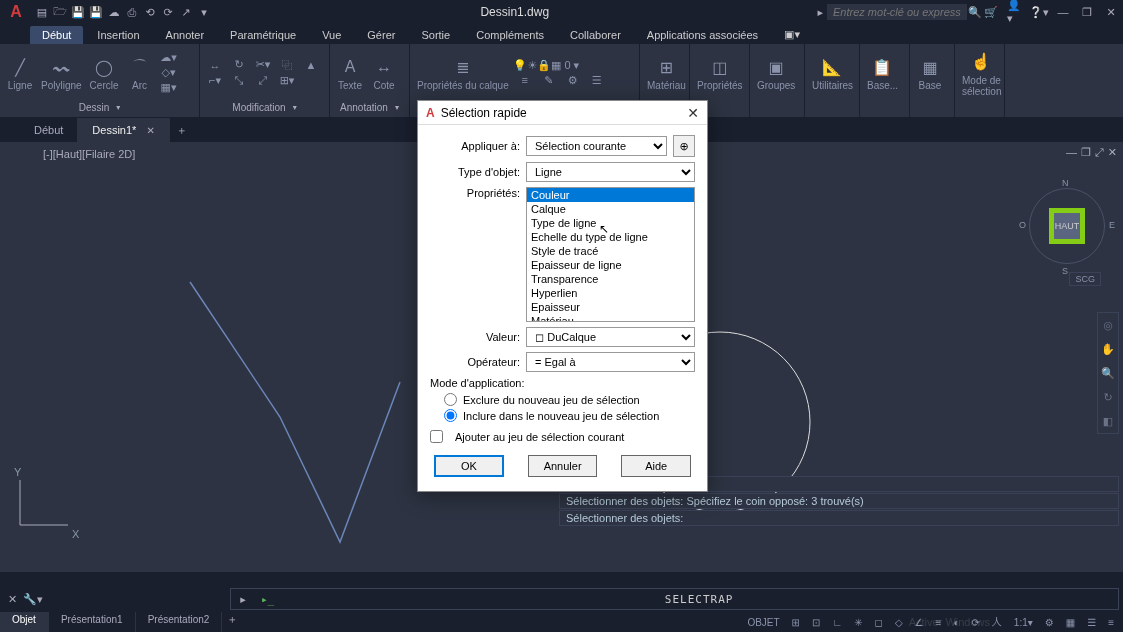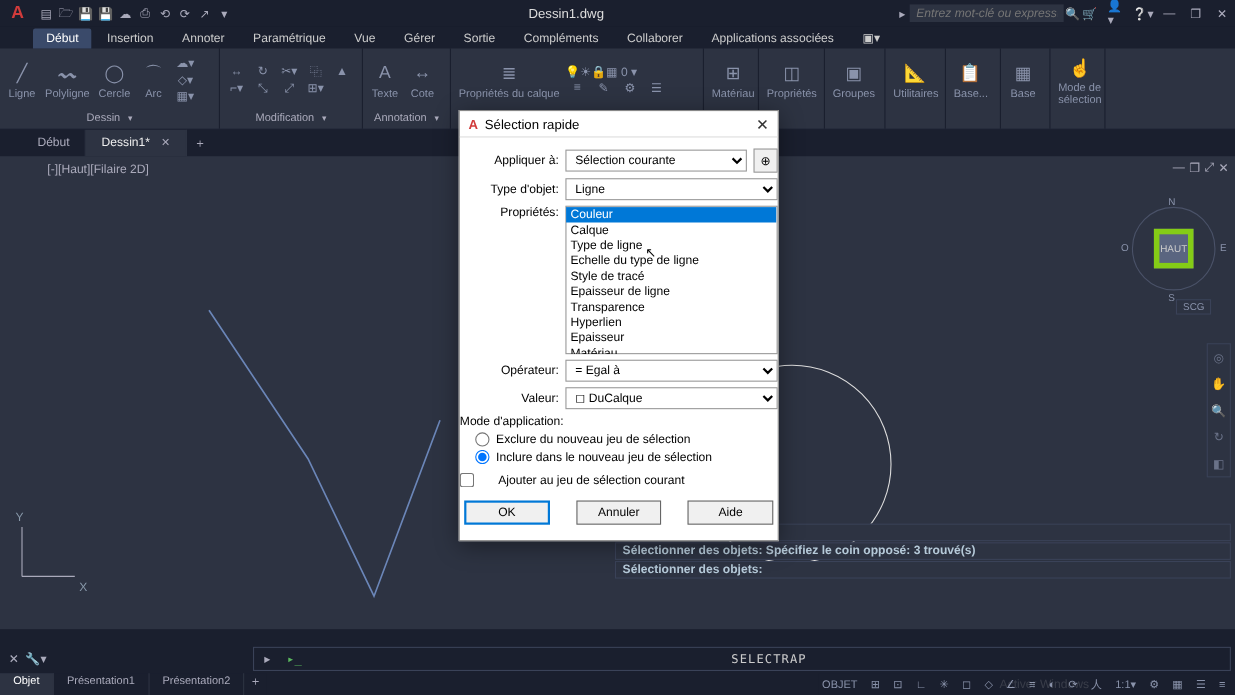--- a/index.html
+++ b/index.html
@@ -54,39 +54,39 @@
 
 .canvas-svg { position: absolute; top: 0; left: 0; }
 .ucs { position: absolute; left: 10px; bottom: 30px; color: #8899aa; }
 
 
 .dialog { position: absolute; top: 100px; left: 417px; width: 291px; background: #fff; border: 1px solid #888; box-shadow: 0 4px 20px rgba(0,0,0,0.4); color: #000; z-index: 100; }
 .dlg-title { height: 24px; display: flex; align-items: center; padding: 0 8px; border-bottom: 1px solid #ddd; }
 .dlg-logo { color: #d13b3b; font-weight: bold; margin-right: 6px; font-size: 12px; }
 .dlg-title-text { flex: 1; font-size: 12px; }
 .dlg-close { cursor: pointer; font-size: 14px; color: #333; }
-.dlg-body { padding: 10px 0; }
+.dlg-body { padding: 10px 12px; }
 .dlg-row { display: flex; align-items: center; margin-bottom: 5px; gap: 6px; }
 .dlg-label { width: 90px; text-align: right; font-size: 11px; }
 .dlg-select { flex: 1; font-size: 11px; height: 20px; border: 1px solid #999; background: #fff; padding: 0 4px; }
 .dlg-icon-btn { width: 22px; height: 22px; border: 1px solid #999; background: #f0f0f0; display: flex; align-items: center; justify-content: center; cursor: pointer; }
 .dlg-list { border: 1px solid #999; height: 135px; overflow-y: scroll; font-size: 11px; flex: 1; }
 .dlg-list-item { padding: 1px 4px; cursor: pointer; }
 .dlg-list-item.selected { background: #0078d7; color: #fff; }
 .dlg-mode { margin: 4px 0; }
 .dlg-mode-title { font-size: 11px; margin-bottom: 4px; }
 .dlg-radio { display: flex; align-items: center; gap: 6px; font-size: 11px; margin-left: 14px; margin-bottom: 3px; }
-.dlg-check { display: flex; align-items: center; gap: 22px; font-size: 11px; margin: 8px 0 12px 0; }
+.dlg-check { display: flex; align-items: center; gap: 12px; font-size: 11px; margin: 8px 0 12px 0; }
 .dlg-buttons { display: flex; gap: 24px; justify-content: center; padding: 0 4px 4px 4px; }
 .dlg-btn { width: 78px; height: 22px; border: 1px solid #666; background: #f0f0f0; font-size: 11px; cursor: pointer; }
 .dlg-btn.primary { border: 2px solid #0078d7; }
 .cursor-fake { position: absolute; font-size: 12px; pointer-events:none; }
 
 
-.cmd-area { position: absolute; bottom: 46px; right: 4px; color: #99ffff; font-family: "Consolas", monospace; font-size: 11px; text-align: left; font-weight: bold; }
+.cmd-area { position: absolute; bottom: 46px; right: 4px; color: #99ffff; font-family: "Consolas", monospace; font-size: 11px; text-align: left; }
 .cmd-line { background: #2d3342; border: 1px solid #3a4258; margin-top: 1px; padding: 1px 6px; color: #b5c9d8; width: 560px; }
 .cmd-input-row { position: absolute; bottom: 22px; left: 230px; right: 4px; height: 22px; background: #1a1f2e; border: 1px solid #3a4258; display: flex; align-items: center; }
 .cmd-toggle { width: 24px; text-align: center; color: #aab; }
 .cmd-prefix { color: #5ab85e; font-family: monospace; font-size: 11px; margin: 0 6px; }
 .cmd-input { flex: 1; background: transparent; border: none; color: #ccc; font-family: monospace; font-size: 11px; letter-spacing: 1px; text-align: center; }
 .cmd-left-icons { position: absolute; bottom: 22px; left: 0; height: 22px; display: flex; align-items: center; gap: 6px; padding-left: 8px; }
 
 
 .layout-tabs { position: absolute; bottom: 0; left: 0; height: 20px; display: flex; background: #1a1f2e; }
 .ltab { padding: 2px 12px; color: #aab; font-size: 10px; border-right: 1px solid #2d3342; cursor: pointer; }
@@ -375,26 +375,26 @@
         <div class="dlg-list-item">Epaisseur de ligne</div>
         <div class="dlg-list-item">Transparence</div>
         <div class="dlg-list-item">Hyperlien</div>
         <div class="dlg-list-item">Epaisseur</div>
         <div class="dlg-list-item">Matériau</div>
 
         <span class="cursor-fake" style="top:34px;left:72px">↖</span>
       </div>
     </div>
     <div class="dlg-row">
+      <div class="dlg-label">Valeur:</div>
+      <select class="dlg-select"><option>◻ DuCalque</option></select>
+    </div>
+    <div class="dlg-row">
       <div class="dlg-label">Opérateur:</div>
       <select class="dlg-select"><option>= Egal à</option></select>
-    </div>
-    <div class="dlg-row">
-      <div class="dlg-label">Valeur:</div>
-      <select class="dlg-select"><option>◻ DuCalque</option></select>
     </div>
     <div class="dlg-mode">
       <div class="dlg-mode-title">Mode d'application:</div>
       <label class="dlg-radio">
           <input type="radio" name="mode" style="">
           <span>Exclure du nouveau jeu de sélection</span>
         </label>
       <label class="dlg-radio">
           <input type="radio" name="mode" checked="" style="">
           <span>Inclure dans le nouveau jeu de sélection</span>

